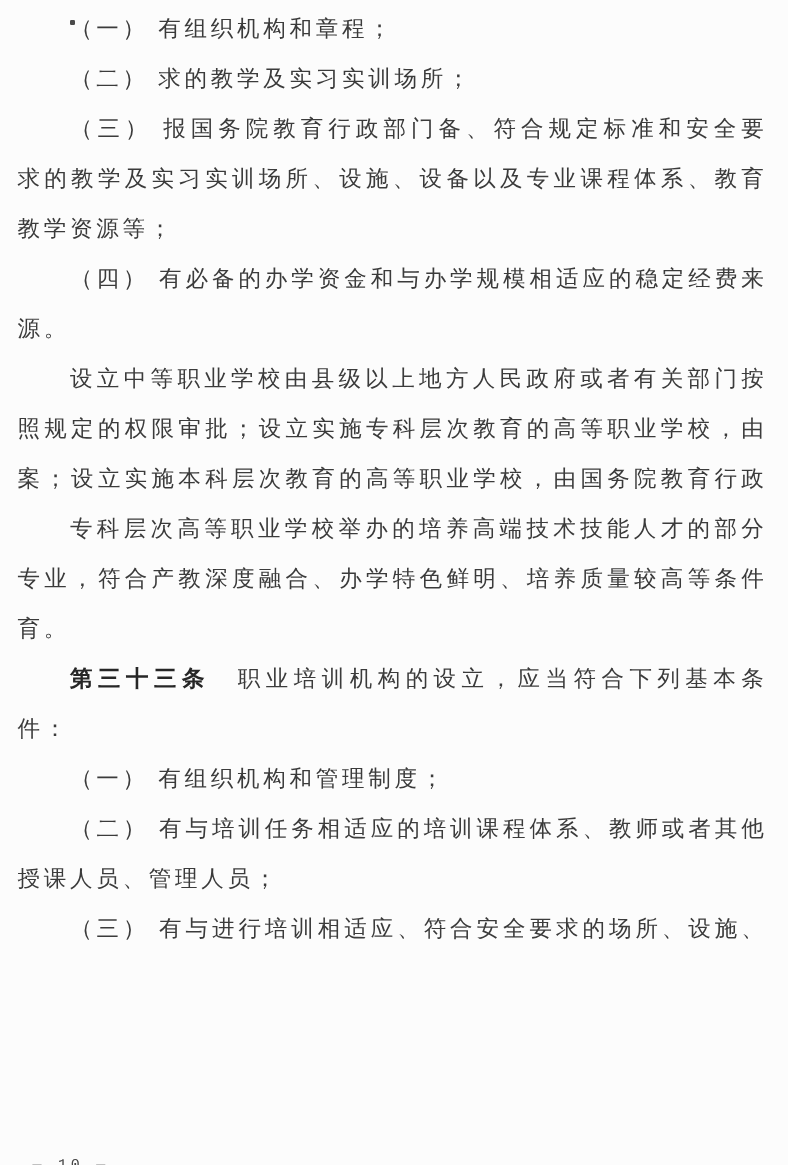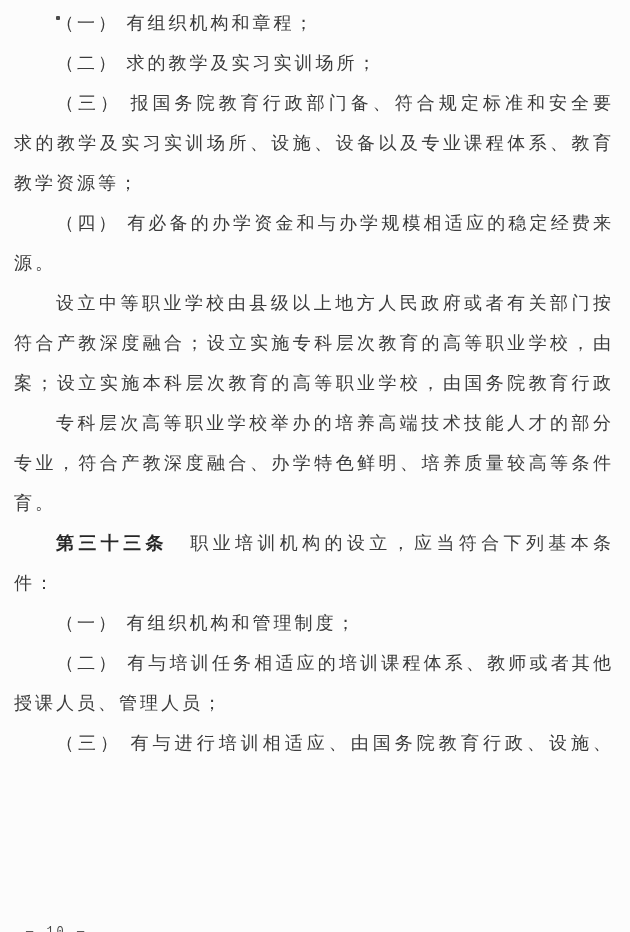--- a/index.html
+++ b/index.html
@@ -74,26 +74,26 @@
   <div class="speck"></div>
   <div class="text-block" style="color: rgb(59, 59, 59);">
       <div class="line indent">（一） 有组织机构和章程；</div>
       <div class="line indent">（二） 求的教学及实习实训场所；</div>
       <div class="line justify indent">（三） 报国务院教育行政部门备、符合规定标准和安全要</div>
       <div class="line justify">求的教学及实习实训场所、设施、设备以及专业课程体系、教育</div>
       <div class="line">教学资源等；</div>
       <div class="line justify indent">（四） 有必备的办学资金和与办学规模相适应的稳定经费来</div>
       <div class="line">源。</div>
       <div class="line justify indent">设立中等职业学校由县级以上地方人民政府或者有关部门按</div>
-      <div class="line justify">符合产教深度融合；设立实施专科层次教育的高等职业学校，由</div>
+      <div class="line justify">照规定的权限审批；设立实施专科层次教育的高等职业学校，由</div>
       <div class="line justify">案；设立实施本科层次教育的高等职业学校，由国务院教育行政</div>
       <div class="line justify indent">专科层次高等职业学校举办的培养高端技术技能人才的部分</div>
       <div class="line justify">专业，符合产教深度融合、办学特色鲜明、培养质量较高等条件</div>
       <div class="line">育。</div>
       <div class="line justify indent"><span class="article-no" style="color: rgb(38, 38, 38);">第三十三条</span>　职业培训机构的设立，应当符合下列基本条</div>
       <div class="line">件：</div>
       <div class="line indent">（一） 有组织机构和管理制度；</div>
       <div class="line justify indent">（二） 有与培训任务相适应的培训课程体系、教师或者其他</div>
       <div class="line">授课人员、管理人员；</div>
-      <div class="line justify indent">（三） 有与进行培训相适应、由国务院教育行政、设施、</div>
+      <div class="line justify indent">（三） 有与进行培训相适应、符合安全要求的场所、设施、</div>
     </div>
   <div class="page-number">— 10 —</div>
 </div>
 
 </body></html>

